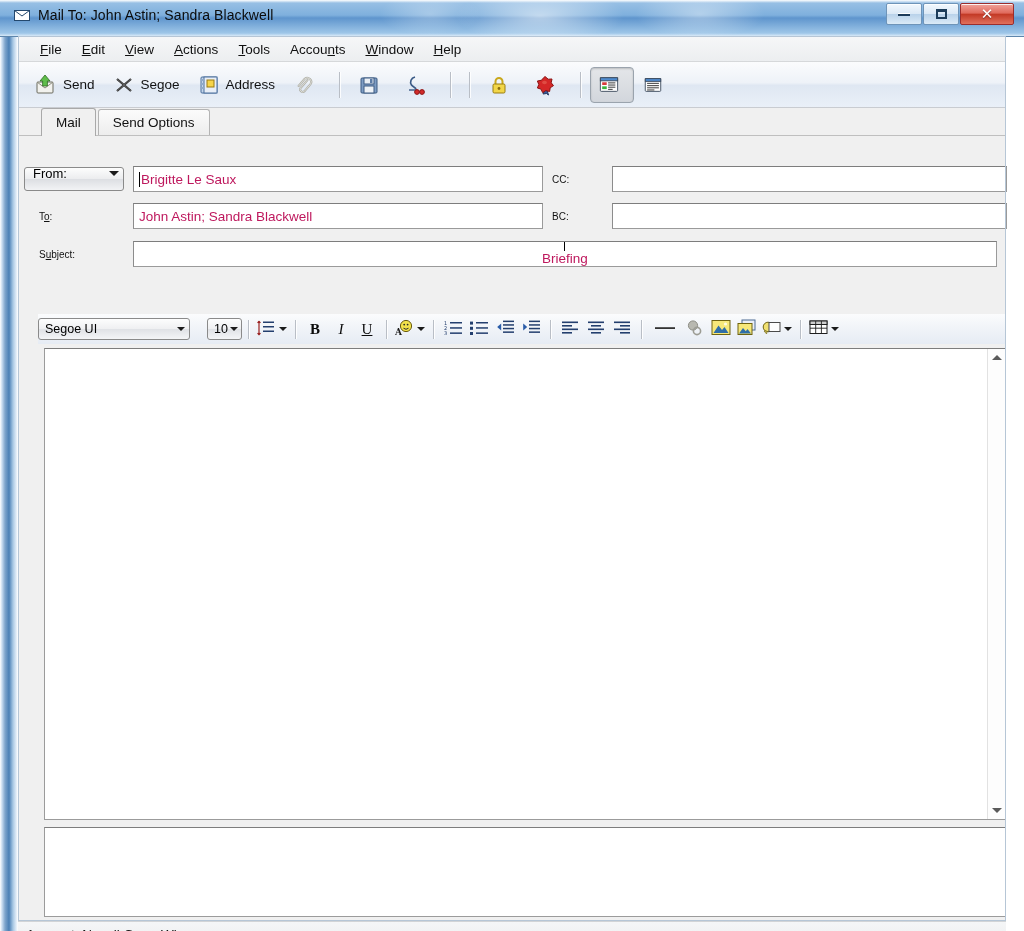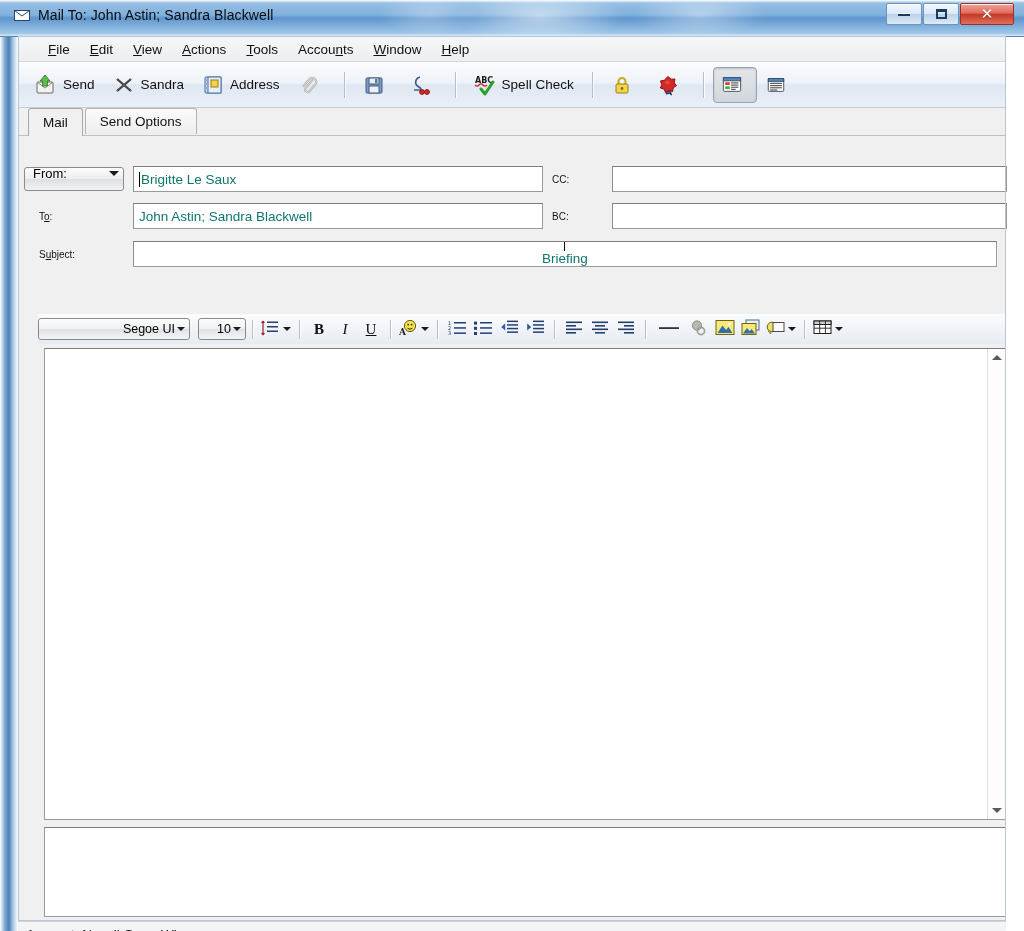--- a/index.html
+++ b/index.html
@@ -104,21 +104,21 @@
 
   
   #menubar {
     position: absolute;
     left: 0; top: 0;
     width: 988px; height: 26px;
     background: linear-gradient(to bottom, #f6f7f8 0%, #eceef0 100%);
     border-bottom: 1px solid #d6d8da;
     display: flex;
     align-items: center;
-    padding-left: 20px;
+    padding-left: 12px;
     box-sizing: border-box;
   }
   .menu-item {
     padding: 4px 10px 3px 10px;
     font-size: 13.5px;
     color: #111;
     white-space: nowrap;
     cursor: default;
   }
   .menu-item u { text-decoration: underline; }
@@ -162,22 +162,22 @@
   }
   .tb-icon { width: 22px; height: 22px; display: block; }
 
   
   #tabstrip {
     position: absolute;
     left: 0; top: 72px;
     width: 988px; height: 28px;
     background: #f0f0f0;
     display: flex;
-    align-items: flex-start;
-    padding-left: 10px;
+    align-items: flex-end;
+    padding-left: 23px;
     box-sizing: border-box;
     border-bottom: 1px solid #bfbfbf;
   }
   .tab {
     height: 25px;
     padding: 0 14px;
     display: flex; align-items: center;
     font-size: 13.5px;
     background: linear-gradient(to bottom, #fbfbfb, #ededed);
     border: 1px solid #b4b4b4;
@@ -231,21 +231,21 @@
   .textbox {
     box-sizing: border-box;
     background: #fff;
     border: 1px solid #9a9a9a;
     border-top-color: #7d7d7d;
     border-left-color: #8c8c8c;
     height: 26px;
     padding: 0 5px;
     display: flex; align-items: center;
     font-size: 13.5px;
-    color: #0f766e;
+    color: #be185d;
     cursor: text;
   }
   .textbox .caretbar {
     display: inline-block;
     width: 1px; height: 15px;
     background: #000;
     margin-right: 1px;
   }
 
   
@@ -257,21 +257,21 @@
     display: flex;
     align-items: center;
     box-sizing: border-box;
   }
   .fmt-combo {
     height: 22px;
     box-sizing: border-box;
     border: 1px solid #8a8a8a;
     border-radius: 3px;
     background: linear-gradient(to bottom, #fdfdfd 0%, #eff0f2 48%, #e0e2e6 52%, #f4f5f7 100%);
-    display: flex; align-items: center; justify-content: flex-end;
+    display: flex; align-items: center; justify-content: space-between;
     padding: 0 4px 0 6px;
     font-size: 12.5px;
     cursor: default;
   }
   .fmt-btn {
     width: 24px; height: 24px;
     display: flex; align-items: center; justify-content: center;
     border: 1px solid transparent;
     border-radius: 3px;
     cursor: default;
@@ -430,21 +430,21 @@
         <span>Send</span>
       </div>
 
       <div class="tb-btn">
         <span>
           <svg class="tb-icon" viewBox="0 0 22 22">
             <path d="M4 5 L18 17 M18 5 L4 17" stroke="#2b2b2b" stroke-width="2.2" fill="none"></path>
             <path d="M4 5 L18 17 M18 5 L4 17" stroke="#707070" stroke-width="0.8" fill="none"></path>
           </svg>
         </span>
-        <span>Sandra</span>
+        <span>Segoe</span>
       </div>
 
       <div class="tb-btn">
         <span>
           <svg class="tb-icon" viewBox="0 0 22 22">
             <rect x="3" y="3" width="16" height="16" rx="1" fill="#c3d4ea" stroke="#4b6f9c"></rect>
             <rect x="6" y="3" width="13" height="16" fill="#e8eef7" stroke="#4b6f9c"></rect>
             <rect x="9" y="6" width="7" height="7" fill="#f6d44a" stroke="#9a7a12"></rect>
             <rect x="3" y="5" width="3" height="2" fill="#8fa9c8"></rect>
             <rect x="3" y="9" width="3" height="2" fill="#8fa9c8"></rect>
@@ -485,30 +485,20 @@
             <path d="M5 16 L13 16" stroke="#3a5a86" stroke-width="1.4"></path>
             <circle cx="13" cy="18" r="2.4" fill="#d32a2a" stroke="#8c1616"></circle>
             <circle cx="18" cy="18" r="2.4" fill="#d32a2a" stroke="#8c1616"></circle>
           </svg>
         </span>
         <span></span>
       </div>
 
       <div class="tb-sep"></div>
 
-      <div class="tb-btn">
-        <span>
-          <svg class="tb-icon" viewBox="0 0 22 22">
-            <text x="1" y="9" font-family="DejaVu Sans, sans-serif" font-size="8" font-weight="bold" fill="#1a1a1a">ABC</text>
-            <path d="M1 11 q2 2.2 4 0 q2 -2.2 4 0 q2 2.2 4 0" fill="none" stroke="#d02020" stroke-width="1.3"></path>
-            <path d="M7 15 L11 20 L19 8" fill="none" stroke="#2ca02c" stroke-width="3" stroke-linecap="round" stroke-linejoin="round"></path>
-          </svg>
-        </span>
-        <span>Spell Check</span>
-      </div>
 
       <div class="tb-sep"></div>
 
       <div class="tb-btn">
         <span>
           <svg class="tb-icon" viewBox="0 0 22 22">
             <path d="M7.5 10 V7.5 a3.5 3.5 0 0 1 7 0 V10" fill="none" stroke="#c9a81c" stroke-width="2"></path>
             <rect x="5" y="10" width="12" height="9" rx="1.3" fill="#f2d648" stroke="#9a7c10"></rect>
             <circle cx="11" cy="14.5" r="1.4" fill="#8a6d0c"></circle>
           </svg>
@@ -614,21 +604,21 @@
       </div>
     </div>
 
     <div id="fmtbar">
 
       <div class="fmt-combo" style="width:152px;">
         <span>Segoe UI</span>
         <span class="mini-caret"></span>
       </div>
 
-      <div class="fmt-combo" style="width:48px; margin-left:8px;">
+      <div class="fmt-combo" style="width:35px; margin-left:17px;">
         <span>10</span>
         <span class="mini-caret"></span>
       </div>
 
       <div class="fmt-sep"></div>
 
       <div class="fmt-btn wide">
         <span>
           <svg width="20" height="18" viewBox="0 0 20 18">
             <path d="M2 2 V16 M2 2 L0.6 4 M2 2 L3.4 4 M2 16 L0.6 14 M2 16 L3.4 14" stroke="#9a2222" stroke-width="1.2" fill="none"></path>

